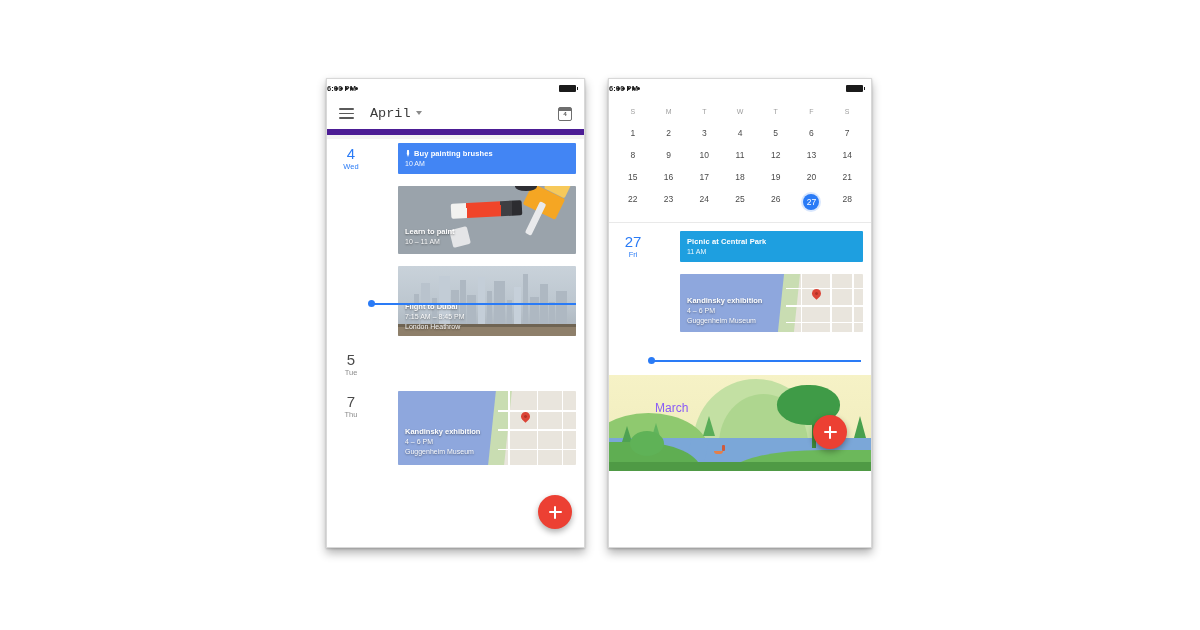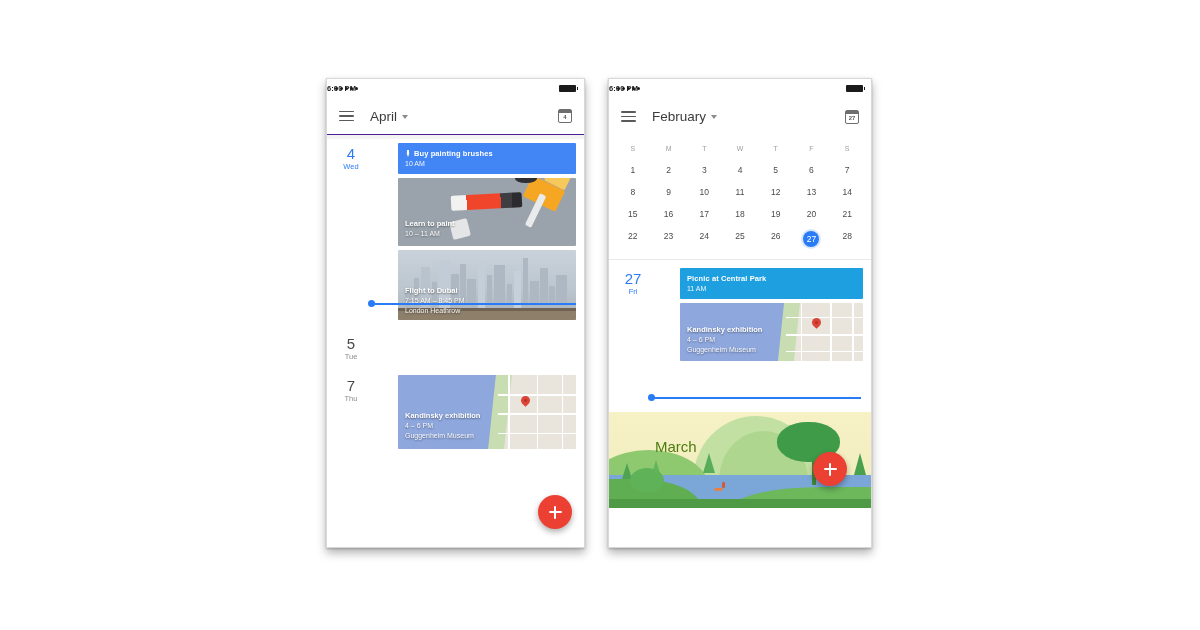--- a/index.html
+++ b/index.html
@@ -37,21 +37,21 @@
     margin-left:auto; width:17px; height:7px; background:#1b1b1b; border-radius:1px;
     position:relative;
   }
   .sb-batt::after{ content:""; position:absolute; right:-2px; top:2px; width:1.5px; height:3px; background:#1b1b1b;}
 
   
   .appbar {
     height: 37px; display:flex; align-items:center; padding: 0 12px;
     background:#fff; position:relative;
   }
-  .appbar.with-rule { border-bottom: 1px solid #4c1d95; }
+  .appbar.with-rule { border-bottom: 6px solid #4c1d95; font-family: Liberation Mono, monospace; }
   .hamburger { width:15px; display:flex; flex-direction:column; gap:3px; cursor:pointer; }
   .hamburger span { display:block; height:1.5px; background:#5a5a5a; border-radius:1px; }
   .title-wrap { display:flex; align-items:baseline; gap:5px; margin-left:16px; }
   .ab-title { font-size:13.5px; color:#3c3c3c; font-weight:400; }
   .caret { width:0;height:0;border-left:3.5px solid transparent;border-right:3.5px solid transparent;border-top:4px solid #8a8a8a; position:relative; top:-2px;}
   .cal-icon {
     margin-left:auto; width:14px; height:14px; border:1.4px solid #6e6e6e; border-radius:2px;
     position:relative; display:flex; align-items:flex-end; justify-content:center;
     cursor:pointer;
   }
@@ -61,21 +61,21 @@
   
   .sched { position:relative; height: 414px; overflow:hidden; background:#fff; }
   .sched::before{content:"";position:absolute;left:0;right:0;top:0;height:4px;background:#f3f3f3;}
   .day-row { display:flex; padding: 4px 8px 0 6px; position:relative; }
   .daybox { width:36px; flex:0 0 36px; text-align:center; padding-top:3px; }
   .daybox .dnum { font-size:15px; line-height:16px; }
   .daybox .dwd  { font-size:7.5px; line-height:10px; }
   .daybox.today .dnum, .daybox.today .dwd { color:#2a7bf6; }
   .daybox.normal .dnum { color:#4a4a4a; }
   .daybox.normal .dwd  { color:#8d8d8d; }
-  .events { flex:1; display:flex; flex-direction:column; gap:4px;padding-left:29px; }
+  .events { flex:1; display:flex; flex-direction:column; gap:12px;padding-left:29px; }
 
   .chip {
     position:relative; border-radius:1px; padding:5px 7px; overflow:hidden;
     min-height:26px; cursor:pointer;
   }
   .chip .ct { font-size:7.5px; font-weight:bold; color:#fff; line-height:11px; letter-spacing:.1px;}
   .chip .cs { font-size:7px; color:rgba(255,255,255,.92); line-height:10px; }
   .chip.tall { min-height:34px; }
   .chip .avatar {
     position:absolute; right:7px; top:50%; transform:translateY(-50%);
@@ -116,21 +116,21 @@
     display:inline-flex;align-items:center;justify-content:center;
     width:16px;height:16px;border-radius:50%;background:#2a7bf6;color:#fff;
     box-shadow:0 0 0 2px rgba(42,123,246,.18);
   }
 
   
   .sched-r{position:relative;height:152px;background:#fff;overflow:hidden;}
 
   
   .march{position:relative;height:96px;overflow:hidden;background:#f4f0c3;}
-  .march .mlabel{position:absolute;left:46px;top:26px;font-size:15px;color:#4d7c0f;z-index:30;}
+  .march .mlabel{position:absolute;left:46px;top:26px;font-size:12px;color:#8b5cf6;z-index:30;}
 
   
   .fab{
     position:absolute;width:34px;height:34px;border-radius:50%;
     background:#ec4033; z-index:60; cursor:pointer;
     box-shadow:0 3px 6px rgba(0,0,0,.32);
     display:flex;align-items:center;justify-content:center;
   }
   .fab::before,.fab::after{content:"";position:absolute;background:#fff;border-radius:1px;}
   .fab::before{width:13px;height:1.6px;}
@@ -285,34 +285,20 @@
         <i></i>
           <i></i>
           <i></i>
           <i></i>
           <i></i>
       </div>
       <div class="sb-time">6:00 PM</div>
       <div class="sb-batt"></div>
     </div>
 
-    <div class="appbar">
-      <div class="hamburger">
-        <span></span>
-          <span></span>
-          <span></span>
-      </div>
-      <div class="title-wrap">
-        <div class="ab-title">February</div>
-        <div class="caret"></div>
-      </div>
-      <div class="cal-icon">
-        <span class="cal-num">27</span>
-      </div>
-    </div>
 
     <div class="monthgrid">
       <div class="grow">
         <div class="gh">S</div>
         <div class="gh">M</div>
         <div class="gh">T</div>
         <div class="gh">W</div>
         <div class="gh">T</div>
         <div class="gh">F</div>
         <div class="gh">S</div>

